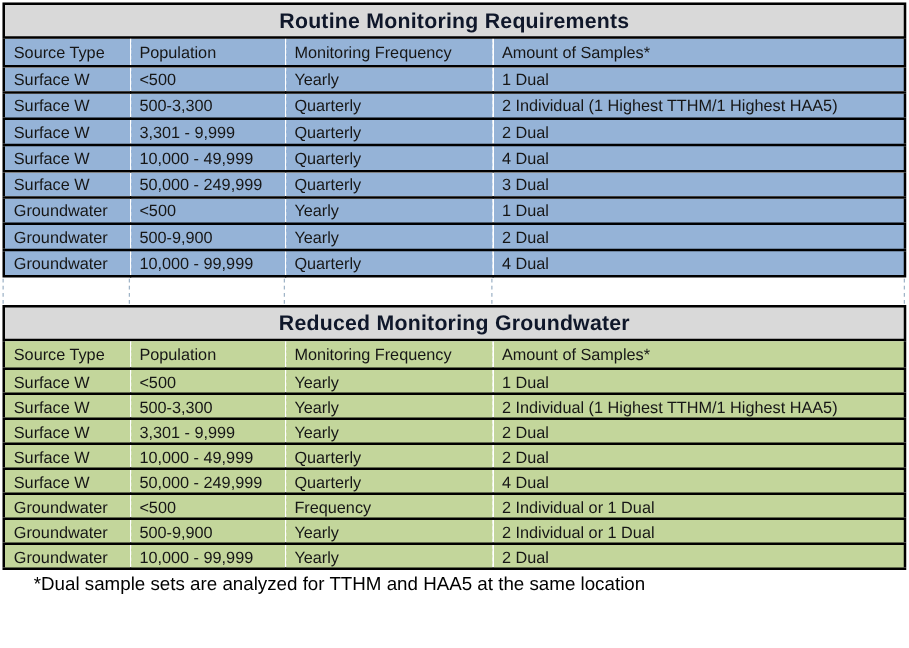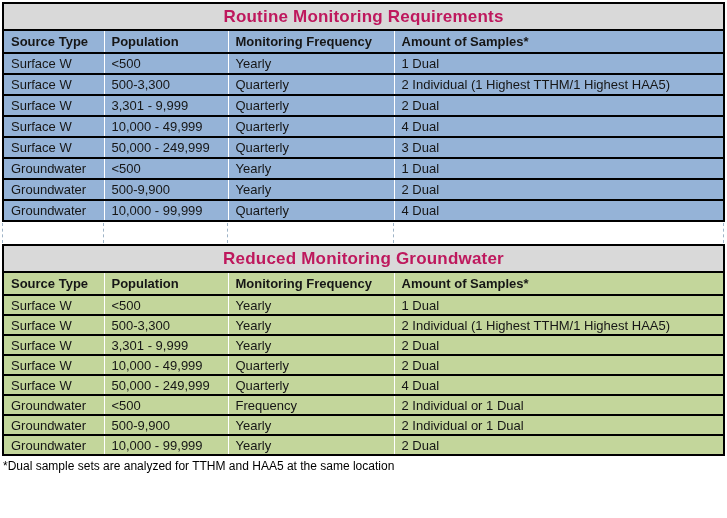--- a/index.html
+++ b/index.html
@@ -24,42 +24,42 @@
     box-sizing: border-box;
     height: 29px;
     border: 2px solid #000;
     background: var(--title-fill, #D9D9D9);
     display: flex;
     align-items: center;
     justify-content: center;
     font-weight: bold;
     font-size: 17px;
     letter-spacing: 0.2px;
-    color: #be185d;
+    color: #0f172a;
   }
   table.req-table {
     width: 723px;
     border-collapse: collapse;
     table-layout: fixed;
     border: 2px solid #000;
     border-top: none;
   }
   table.req-table tr {
     border-bottom: 2px solid #000;
   }
   table.req-table th,
   table.req-table td {
     font-size: 13px;
     padding: 0 2px 0 7px;
     text-align: left;
     vertical-align: middle;
     white-space: nowrap;
     overflow: hidden;
   }
-  table.req-table th { font-weight: bold; }
+  table.req-table th { font-weight: normal; }
   table.req-table thead tr { height: 22px; }
   table.req-table tbody tr { height: 21px; }
   table.req-table.t2 tbody tr { height: 20px; }
   table.req-table th + th,
   table.req-table td + td {
     border-left: 1px dashed rgba(255,255,255,0.85);
     margin-left: 24px;
   }
   table.routine th, table.routine td { background: var(--routine-fill, #95B3D7); }
   table.reduced th, table.reduced td { background: var(--reduced-fill, #C3D69B); }
@@ -68,24 +68,25 @@
     height: 22px;
   }
   .gap .gridline {
     position: absolute;
     top: 1px;
     bottom: 1px;
     width: 0;
     border-left: 1px dashed #9FB4C7;
   }
   .footnote {
-    font-size: 12px;
+    font-size: 15px;
     color: #000;
     padding: 3px 0 0 1px;
     white-space: nowrap;
+    margin-left: 24px;
   }
 </style>
 </head>
 <body>
 
 <div class="sheet">
 
   <section>
     <div class="title-bar">Routine Monitoring Requirements</div>
     <table class="req-table t1 routine">

